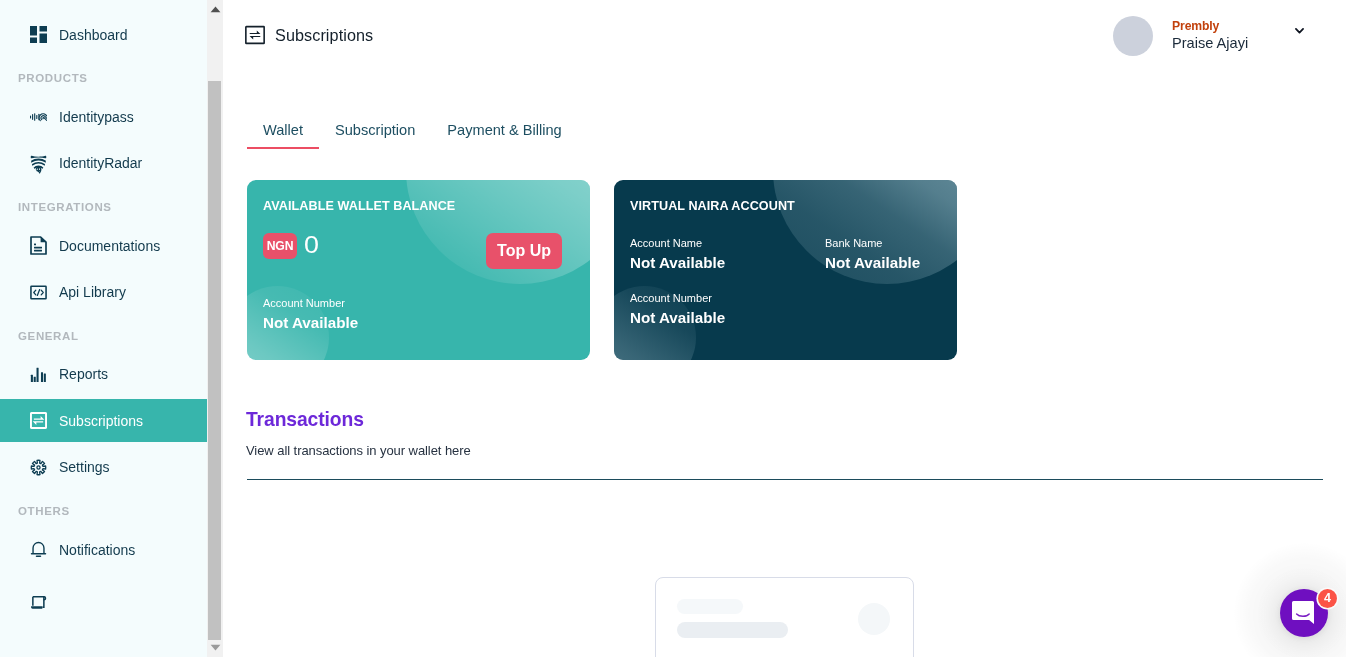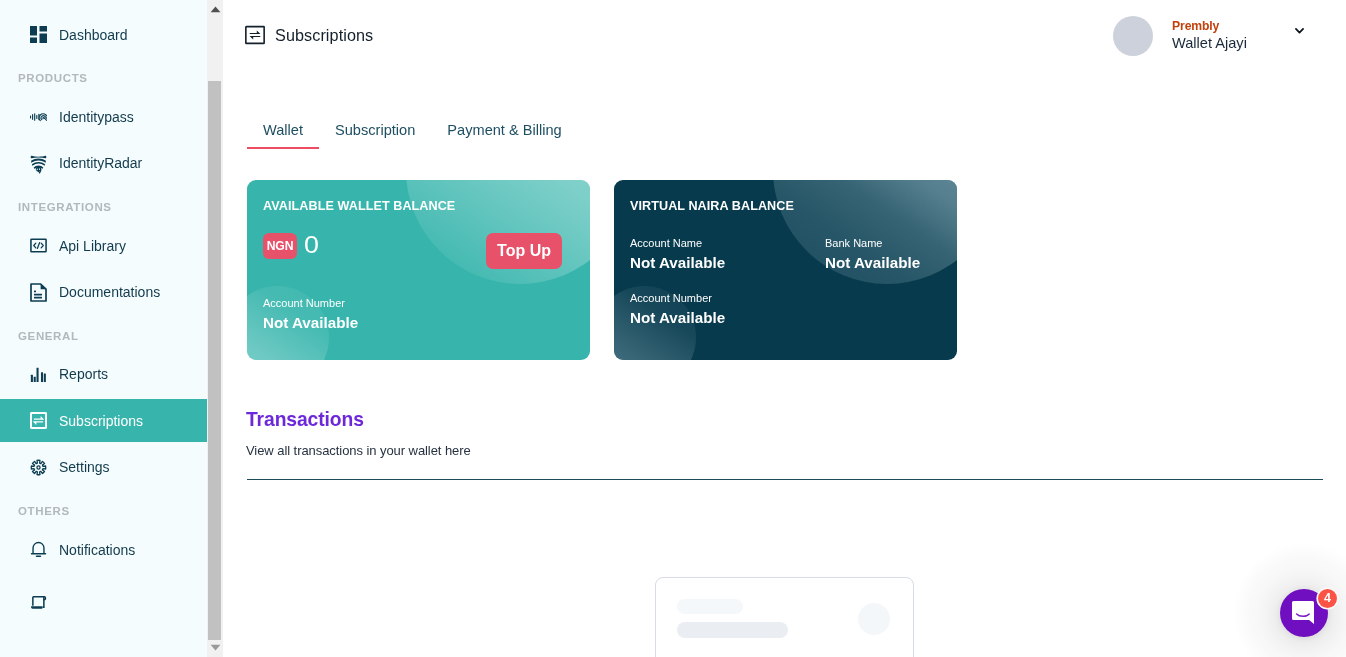--- a/index.html
+++ b/index.html
@@ -154,40 +154,40 @@
       <path d="M9.9 15.6 L9.9 20.0"></path>
       </g>
       <path d="M0.9 2.2 C0.9 1.6 1.3 1.3 2.0 1.5 C4.3 2.2 7.1 2.6 10 2.6 C12.9 2.6 15.7 2.2 18.0 1.5 C18.7 1.3 19.1 1.6 19.1 2.2 L19.1 3.6 C19.1 4.2 18.7 4.5 18.0 4.3 C15.7 3.7 12.9 3.4 10 3.4 C7.1 3.4 4.3 3.7 2.0 4.3 C1.3 4.5 0.9 4.2 0.9 3.6 Z" fill="#0d3d52"></path>
       </svg>
           </span>
           <span class="lbl">IdentityRadar</span>
         </a>
         <div class="sb-sec">INTEGRATIONS</div>
         <a class="sb-item">
           <span class="ico">
-            <svg width="19" height="19" viewBox="0 0 19 19">
-              <rect x="1.05" y="2.6" width="16.9" height="13.8" rx="0.6" fill="none" stroke="#0d3d52" stroke-width="1.75"></rect>
-              <path d="M6.5 6.9 L4.2 9.5 L6.5 12.1" fill="none" stroke="#0d3d52" stroke-width="1.4" stroke-linecap="round" stroke-linejoin="round"></path>
-              <path d="M12.5 6.9 L14.8 9.5 L12.5 12.1" fill="none" stroke="#0d3d52" stroke-width="1.4" stroke-linecap="round" stroke-linejoin="round"></path>
-              <path d="M10.8 6.2 L8.2 12.8" stroke="#0d3d52" stroke-width="1.4" stroke-linecap="round"></path>
-            </svg>
-          </span>
-          <span class="lbl">Api Library</span>
-        </a>
-        <a class="sb-item">
-          <span class="ico">
             <svg width="17" height="19" viewBox="0 0 17 19">
               <path d="M1.0 1.0 h9.6 l5.4 5.2 v11.8 h-15.0 z" fill="none" stroke="#0d3d52" stroke-width="1.7" stroke-linejoin="round"></path>
               <path d="M10.6 1.0 v5.2 h5.4 z" fill="#0d3d52"></path>
               <rect x="4.0" y="7.6" width="2.0" height="1.6" rx="0.3" fill="#0d3d52"></rect>
               <rect x="4.0" y="10.8" width="8.0" height="1.6" rx="0.3" fill="#0d3d52"></rect>
               <rect x="4.0" y="13.8" width="8.0" height="1.6" rx="0.3" fill="#0d3d52"></rect>
             </svg>
           </span>
           <span class="lbl">Documentations</span>
+        </a>
+        <a class="sb-item">
+          <span class="ico">
+            <svg width="19" height="19" viewBox="0 0 19 19">
+              <rect x="1.05" y="2.6" width="16.9" height="13.8" rx="0.6" fill="none" stroke="#0d3d52" stroke-width="1.75"></rect>
+              <path d="M6.5 6.9 L4.2 9.5 L6.5 12.1" fill="none" stroke="#0d3d52" stroke-width="1.4" stroke-linecap="round" stroke-linejoin="round"></path>
+              <path d="M12.5 6.9 L14.8 9.5 L12.5 12.1" fill="none" stroke="#0d3d52" stroke-width="1.4" stroke-linecap="round" stroke-linejoin="round"></path>
+              <path d="M10.8 6.2 L8.2 12.8" stroke="#0d3d52" stroke-width="1.4" stroke-linecap="round"></path>
+            </svg>
+          </span>
+          <span class="lbl">Api Library</span>
         </a>
         <div class="sb-sec">GENERAL</div>
         <a class="sb-item">
           <span class="ico">
             <svg width="18" height="18" viewBox="0 0 18 18">
               <g fill="#0d3d52">
       <rect x="0.9" y="9.9" width="2.2" height="7.7" rx="0.3"></rect>
       <rect x="3.9" y="11.8" width="2.2" height="5.8" rx="0.3"></rect>
       <rect x="6.9" y="2.4" width="2.2" height="15.2" rx="0.3"></rect>
       <rect x="11.6" y="7.1" width="2.2" height="10.5" rx="0.3"></rect>
@@ -265,21 +265,21 @@
                 <path d="M4.7 7.9 h7.1 v-2.5 l3.6 3.6 h-10.7 z"></path>
                 <path d="M15.3 12.1 h-7.1 v2.5 l-3.6 -3.6 h10.7 z"></path>
               </g>
             </svg></span>
         <span class="title">Subscriptions</span>
       </div>
       <div class="user">
         <div class="avatar"></div>
         <div class="u-text">
           <div class="u-org">Prembly</div>
-          <div class="u-name">Wallet Ajayi</div>
+          <div class="u-name">Praise Ajayi</div>
         </div>
         <div class="chev">
           <svg width="9" height="6" viewBox="0 0 9 6">
               <path d="M0.95 0.95 L4.5 4.6 L8.05 0.95" stroke="#0e1420" stroke-width="1.75" fill="none" stroke-linecap="round" stroke-linejoin="round"></path>
             </svg>
         </div>
       </div>
     </header>
 
     <div class="tabs" id="tabbar">
@@ -297,21 +297,21 @@
         <div class="amount">0</div>
         <button class="topup">Top Up</button>
         <div class="fld f1">
           <div class="flbl">Account Number</div>
           <div class="fval">Not Available</div>
         </div>
       </section>
       <section class="card navy">
         <div class="deco big"></div>
         <div class="deco small"></div>
-        <div class="card-title">VIRTUAL NAIRA BALANCE</div>
+        <div class="card-title">VIRTUAL NAIRA ACCOUNT</div>
         <div class="fld n1">
           <div class="flbl">Account Name</div>
           <div class="fval">Not Available</div>
         </div>
         <div class="fld n2">
           <div class="flbl">Bank Name</div>
           <div class="fval">Not Available</div>
         </div>
         <div class="fld n3">
           <div class="flbl">Account Number</div>

